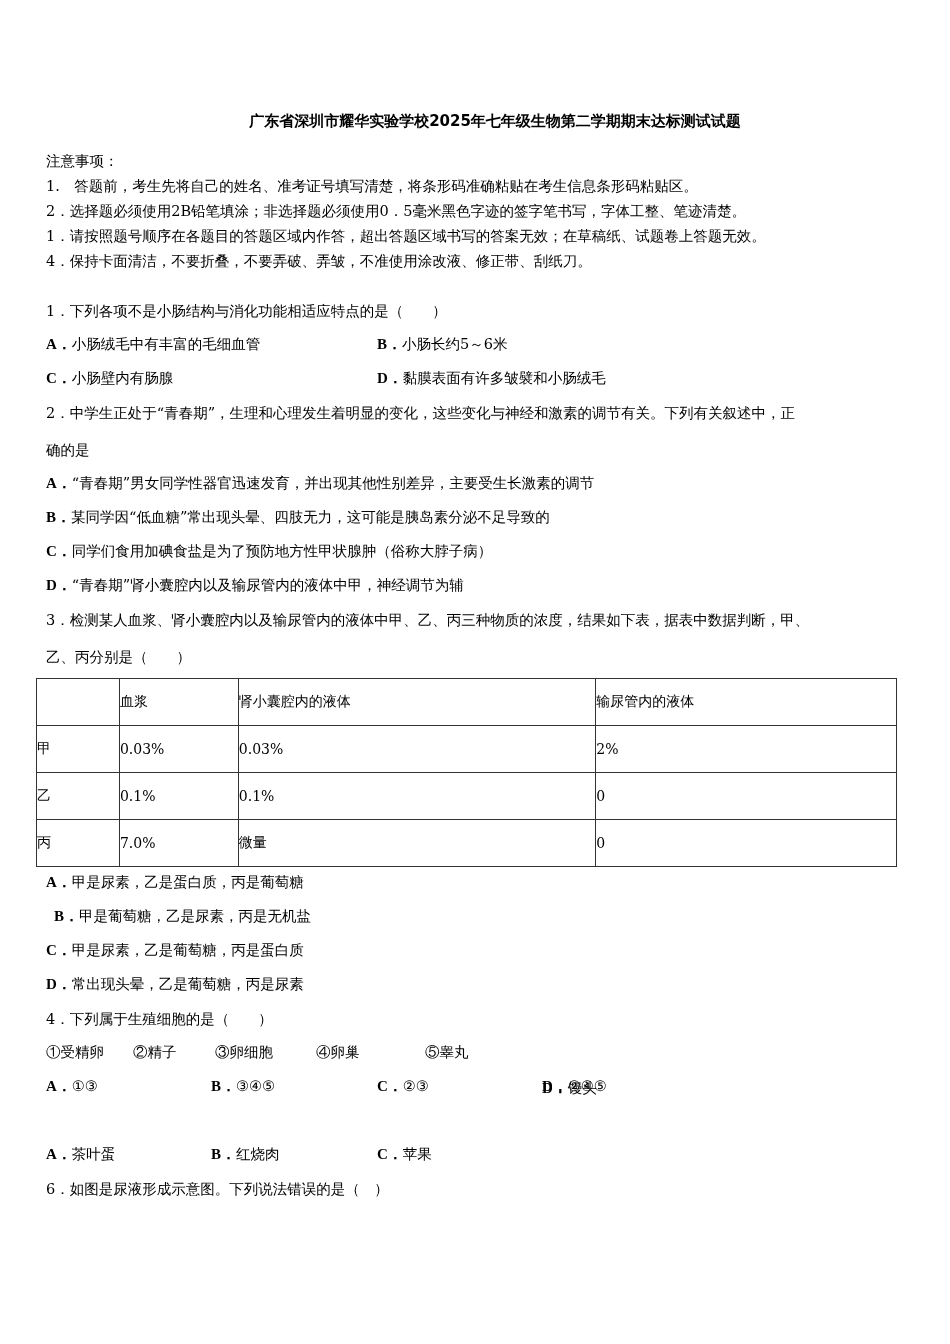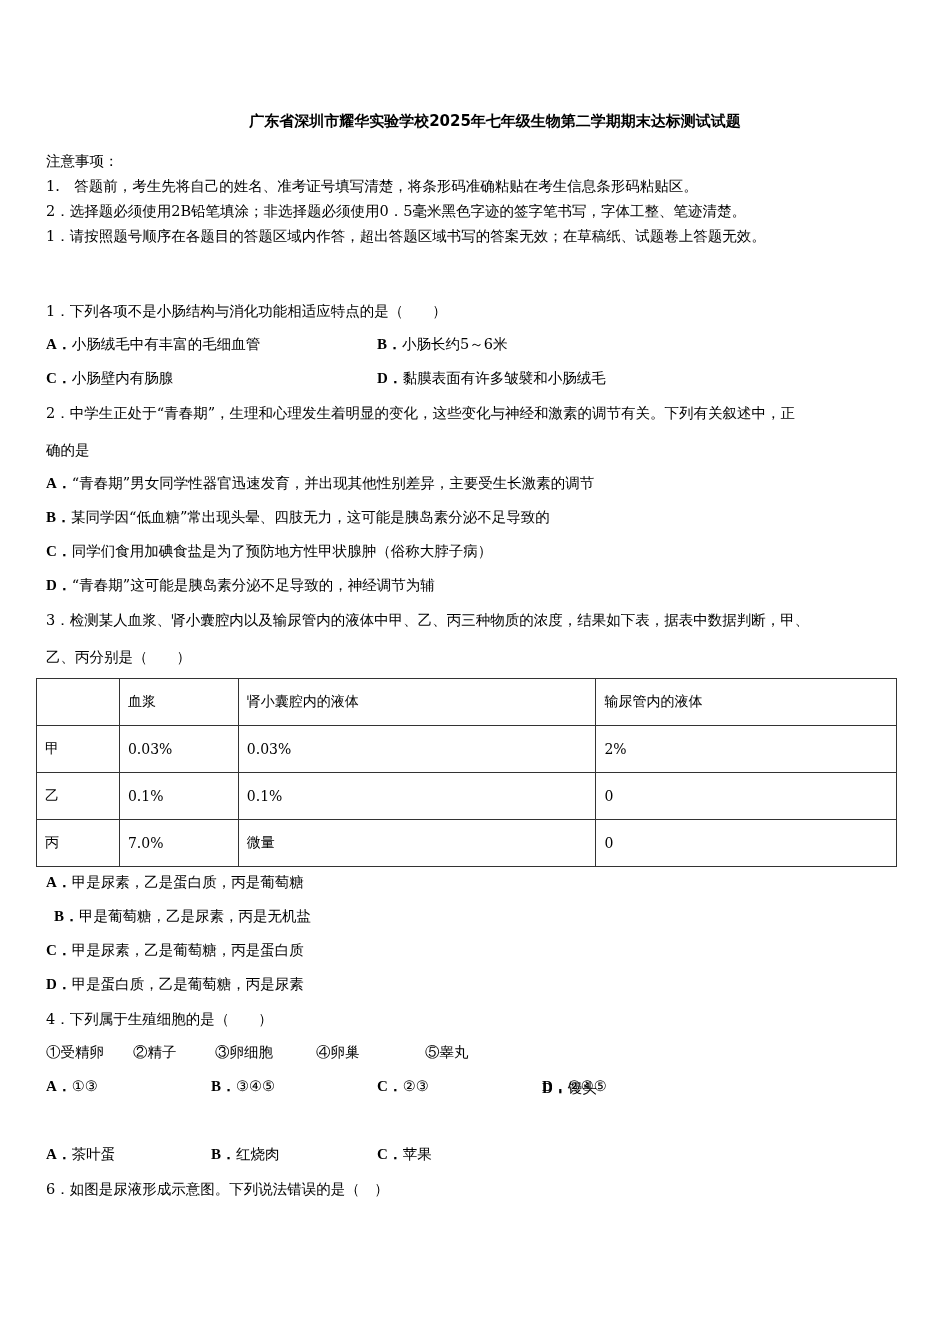--- a/index.html
+++ b/index.html
@@ -55,36 +55,37 @@
     position: absolute;
     left: 36px;
     top: 678px;
     width: 861px;
     border-collapse: collapse;
     font-size: 14px;
   }
   table.data td {
     border: 1.5px solid #333;
     height: 46px;
-    padding: 0 0 0 8px;
+    padding: 0 0 0 0;
     vertical-align: middle;
     text-align: left;
   }
 </style>
 </head>
 <body>
 
 <div class="page">
 
   <div class="title">广东省深圳市耀华实验学校2025年七年级生物第二学期期末达标测试试题</div>
 
   <div class="line" style="top:152px;">注意事项：</div>
   <div class="line" style="top:177px;">1.　答题前，考生先将自己的姓名、准考证号填写清楚，将条形码准确粘贴在考生信息条形码粘贴区。</div>
   <div class="line" style="top:202px;">2．选择题必须使用2B铅笔填涂；非选择题必须使用0．5毫米黑色字迹的签字笔书写，字体工整、笔迹清楚。</div>
   <div class="line" style="top:227px;">1．请按照题号顺序在各题目的答题区域内作答，超出答题区域书写的答案无效；在草稿纸、试题卷上答题无效。</div>
+  <div class="line" style="top:252px;">4．保持卡面清洁，不要折叠，不要弄破、弄皱，不准使用涂改液、修正带、刮纸刀。</div>
 
   <div class="line" style="top:302px;">1．下列各项不是小肠结构与消化功能相适应特点的是（　　）</div>
   <div class="col" style="left:46px; top:335px;">
     <span class="opt-label">A．</span><span>小肠绒毛中有丰富的毛细血管</span>
   </div>
   <div class="col" style="left:377px; top:335px;">
     <span class="opt-label">B．</span><span>小肠长约5～6米</span>
   </div>
   <div class="col" style="left:46px; top:369px;">
     <span class="opt-label">C．</span><span>小肠壁内有肠腺</span>
@@ -98,21 +99,21 @@
   <div class="col" style="left:46px; top:508px;">
     <span class="opt-label">B．</span><span>某同学因“低血糖”常出现头晕、四肢无力，这可能是胰岛素分泌不足导致的</span>
   </div>
   <div class="col" style="left:46px; top:474px;">
     <span class="opt-label">A．</span><span>“青春期”男女同学性器官迅速发育，并出现其他性别差异，主要受生长激素的调节</span>
   </div>
   <div class="col" style="left:46px; top:542px;">
     <span class="opt-label">C．</span><span>同学们食用加碘食盐是为了预防地方性甲状腺肿（俗称大脖子病）</span>
   </div>
   <div class="col" style="left:46px; top:576px;">
-    <span class="opt-label">D．</span><span>“青春期”这可能是胰岛素分泌不足导致的，神经调节为辅</span>
+    <span class="opt-label">D．</span><span>“青春期”肾小囊腔内以及输尿管内的液体中甲，神经调节为辅</span>
   </div>
 
   <div class="line" style="top:611px;">3．检测某人血浆、肾小囊腔内以及输尿管内的液体中甲、乙、丙三种物质的浓度，结果如下表，据表中数据判断，甲、</div>
   <div class="line" style="top:648px;">乙、丙分别是（　　）</div>
 
   <table class="data">
     <colgroup>
       <col style="width:83px;">
       <col style="width:119px;">
       <col style="width:358px;">
@@ -149,21 +150,21 @@
   <div class="col" style="left:46px; top:873px;">
     <span class="opt-label">A．</span><span>甲是尿素，乙是蛋白质，丙是葡萄糖</span>
   </div>
   <div class="col" style="left:46px; top:907px;margin-left:8px;">
     <span class="opt-label">B．</span><span>甲是葡萄糖，乙是尿素，丙是无机盐</span>
   </div>
   <div class="col" style="left:46px; top:941px;">
     <span class="opt-label">C．</span><span>甲是尿素，乙是葡萄糖，丙是蛋白质</span>
   </div>
   <div class="col" style="left:46px; top:975px;">
-    <span class="opt-label">D．</span><span>甲是蛋白质，乙是葡萄糖，丙是尿素</span>
+    <span class="opt-label">D．</span><span>常出现头晕，乙是葡萄糖，丙是尿素</span>
   </div>
 
   <div class="line" style="top:1010px;">4．下列属于生殖细胞的是（　　）</div>
   <div class="col" style="left:46px; top:1043px;">①受精卵</div>
   <div class="col" style="left:133px; top:1043px;">②精子</div>
   <div class="col" style="left:215px; top:1043px;">③卵细胞</div>
   <div class="col" style="left:316px; top:1043px;">④卵巢</div>
   <div class="col" style="left:425px; top:1043px;">⑤睾丸</div>
 
   <div class="col" style="left:46px; top:1077px;">

